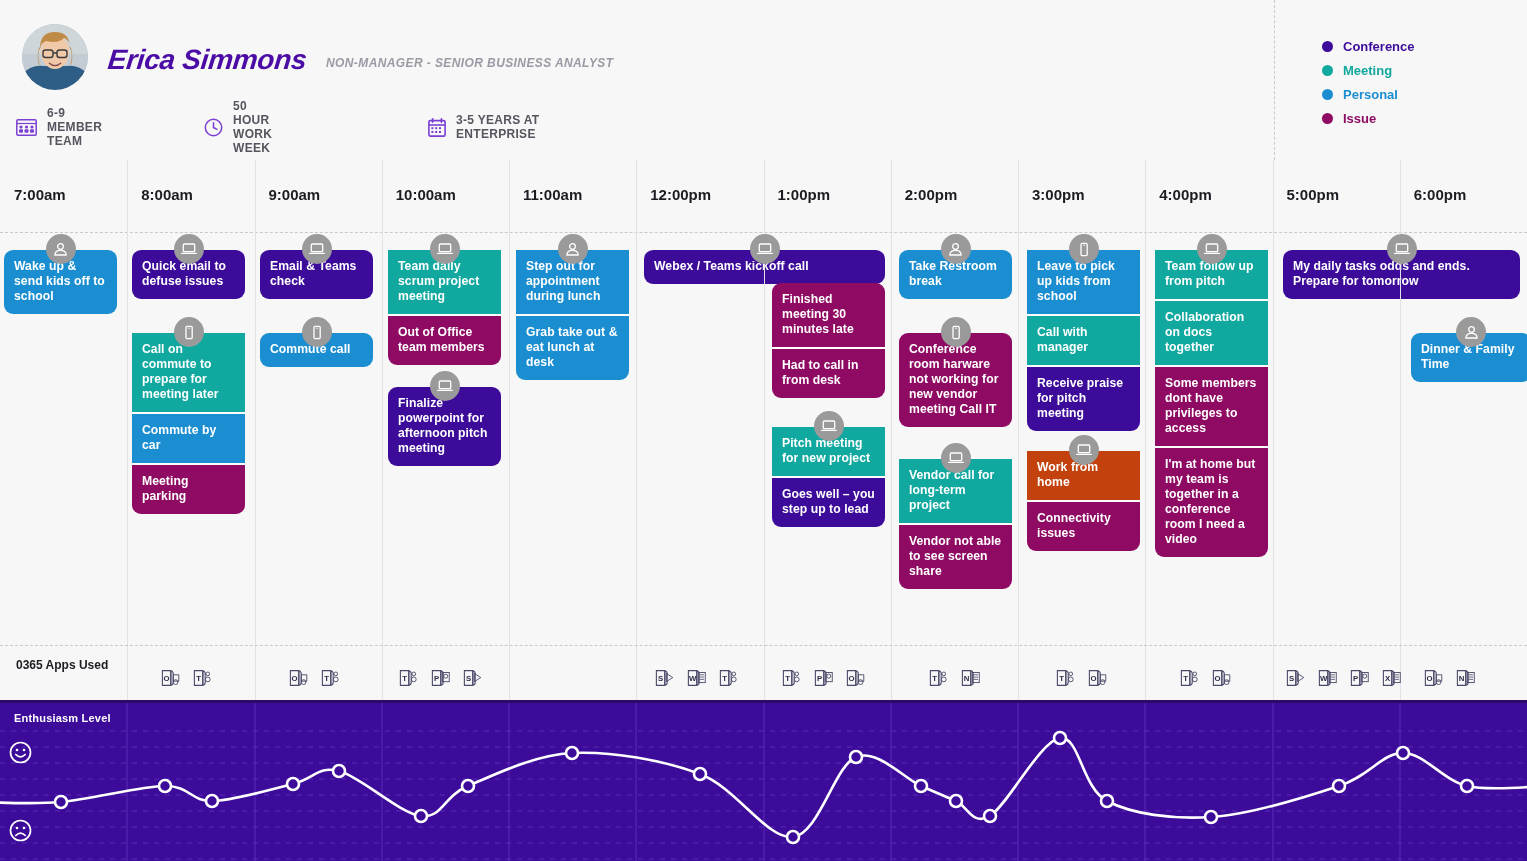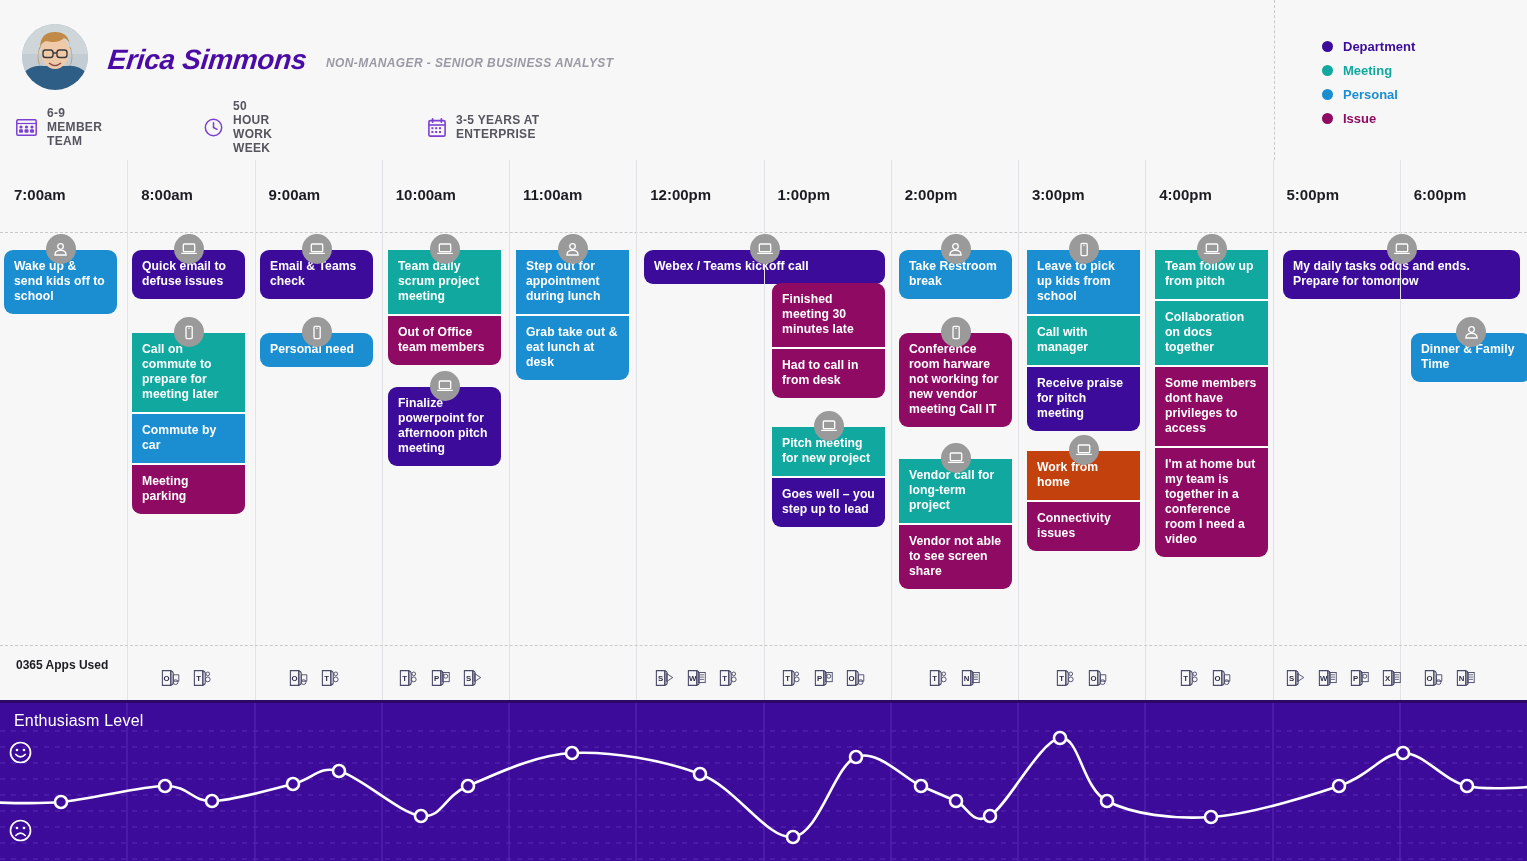--- a/index.html
+++ b/index.html
@@ -60,21 +60,21 @@
   
   .appsrow { position:absolute; left:0; top:645px; width:1527px; height:55px; }
   .apps-dash { position:absolute; left:0; top:0; width:1527px; height:0; border-top:1px dashed #c9c9c9; }
   .apps-label { position:absolute; left:16px; top:13px; font-size:12px; font-weight:bold; color:#1c1c22; }
   .app-cell { position:absolute; top:22px; display:flex; gap:10px; }
   .app-ic { width:22px; height:22px; }
 
   
   .chart { position:absolute; left:0; top:700px; width:1527px; height:161px;
            background:#3d0b99; border-top:3px solid #2a0a66; overflow:hidden; }
-  .chart-title { position:absolute; left:14px; top:9px; font-size:16px; font-weight:normal;
+  .chart-title { position:absolute; left:14px; top:9px; font-size:11px; font-weight:bold;
                  color:#ffffff; letter-spacing:0.2px; z-index:4; }
   .chart svg { position:absolute; left:0; top:0; }
   .face { position:absolute; left:9px; width:23px; height:23px; z-index:4; }
   .face-happy { top:741px; }
   .face-sad { top:819px; }
 </style>
 </head>
 <body>
 
 <div id="app">
@@ -152,21 +152,21 @@
             </g>
           </svg>
         </span>
         <span class="tx">3-5 YEARS AT ENTERPRISE</span>
       </div>
     </div>
 
     <div class="legend">
         <div class="legend-row">
           <span class="legend-dot" style="background: rgb(61, 11, 153);"></span>
-          <span class="legend-label" style="color: rgb(61, 11, 153);">Department</span>
+          <span class="legend-label" style="color: rgb(61, 11, 153);">Conference</span>
         </div>
         <div class="legend-row">
           <span class="legend-dot" style="background: rgb(17, 168, 160);"></span>
           <span class="legend-label" style="color: rgb(17, 168, 160);">Meeting</span>
         </div>
         <div class="legend-row">
           <span class="legend-dot" style="background: rgb(27, 142, 209);"></span>
           <span class="legend-label" style="color: rgb(27, 142, 209);">Personal</span>
         </div>
         <div class="legend-row">
@@ -231,21 +231,21 @@
           </div>
           <div class="card" style="background: rgb(61, 11, 153);">Email &amp; Teams check</div>
         </div>
         <div class="card-group single" style="left: 260px; top: 101px; width: 113px;">
           <div class="badge" style="background: rgb(154, 154, 154);">
             <svg width="14" height="15" viewBox="0 0 14 15">
               <rect x="4" y="1.3" width="6.2" height="12.4" rx="1.1" fill="none" stroke="#fff" stroke-width="1.3"></rect>
               <line x1="6.1" y1="3.2" x2="8.1" y2="3.2" stroke="#fff" stroke-width="0.9"></line>
             </svg>
           </div>
-          <div class="card" style="background: rgb(27, 142, 209);">Personal need</div>
+          <div class="card" style="background: rgb(27, 142, 209);">Commute call</div>
         </div>
         <div class="card-group" style="left: 388px; top: 18px; width: 113px;">
           <div class="badge" style="background: rgb(154, 154, 154);">
             <svg width="16" height="14" viewBox="0 0 16 14">
               <rect x="2.3" y="2" width="11.4" height="7.6" rx="0.9" fill="none" stroke="#fff" stroke-width="1.3"></rect>
               <line x1="0.7" y1="11.4" x2="15.3" y2="11.4" stroke="#fff" stroke-width="1.3" stroke-linecap="round"></line>
             </svg>
           </div>
           <div class="card" style="background: rgb(17, 168, 160);">Team daily scrum project meeting</div>
           <div class="card" style="background: rgb(142, 10, 99);">Out of Office team members</div>

